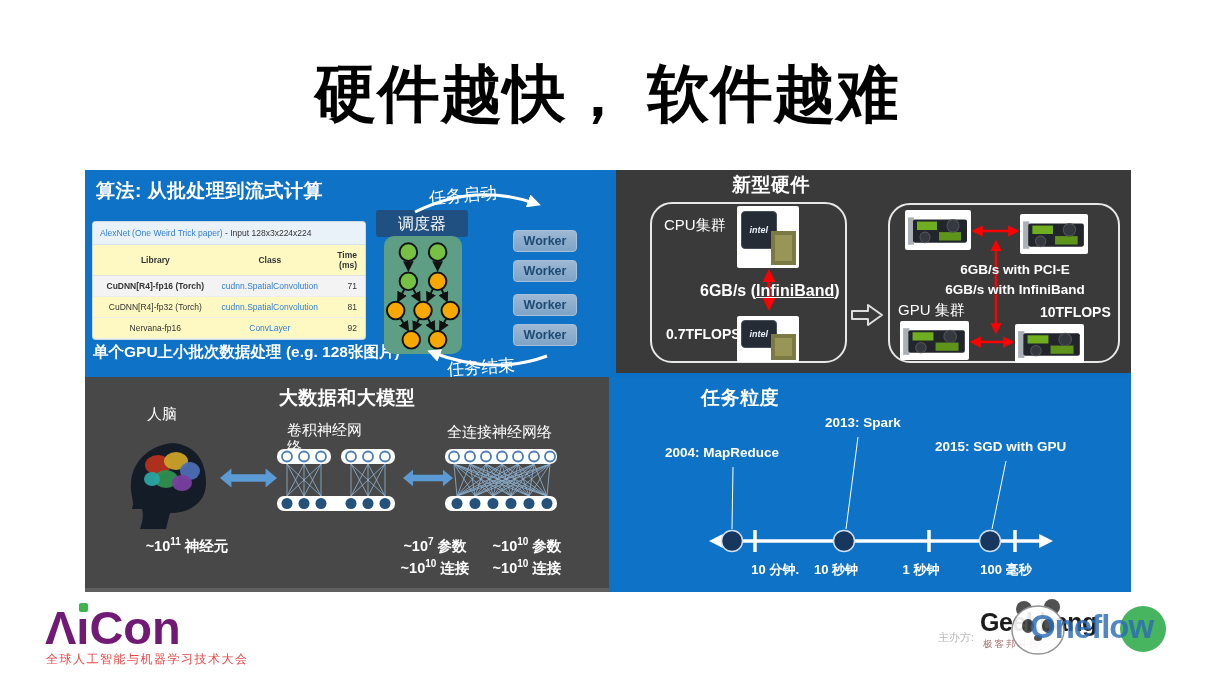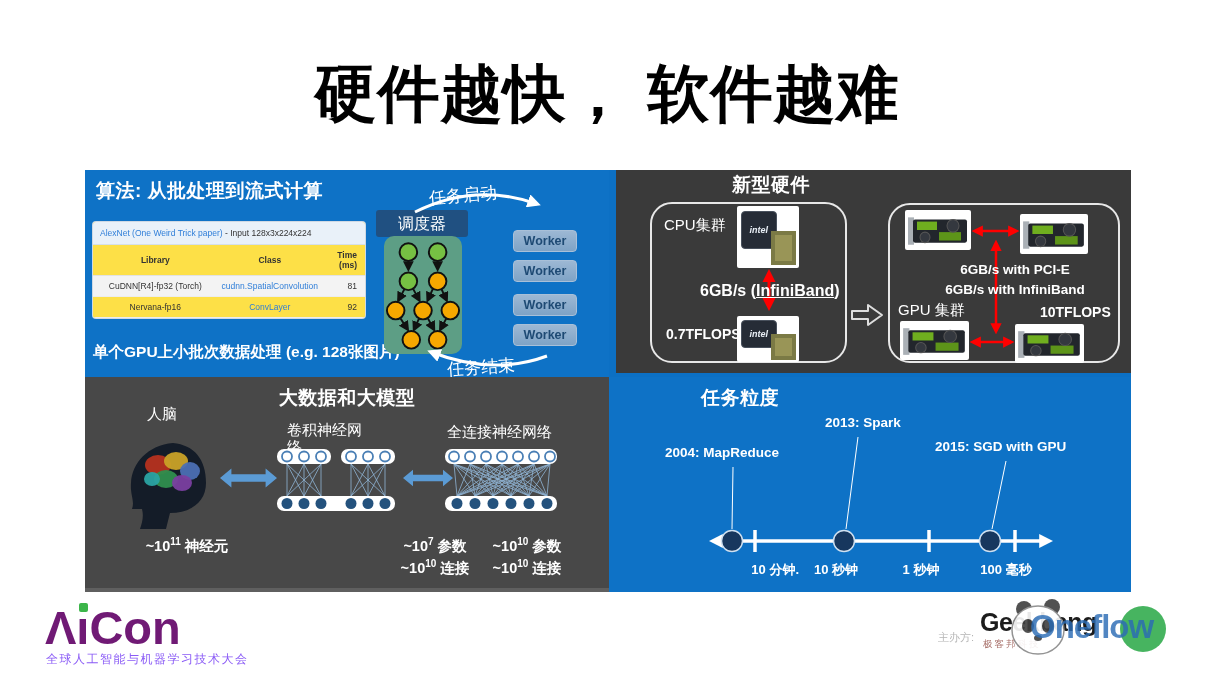--- a/index.html
+++ b/index.html
@@ -8,21 +8,21 @@
   .abs{position:absolute;}
   .slide-title{top:52px;left:0;width:100%;text-align:center;font-size:62px;font-weight:600;
                color:#000;letter-spacing:1px;}
   .grid{left:85px;top:170px;width:1046px;height:422px;background:#0c70c4;}
   .panel-tl{left:0;top:0;width:524px;height:207px;background:#0e72c6;}
   .panel-tr{left:531px;top:0;width:515px;height:203px;background:#3a3a3a;}
   .panel-bl{left:0;top:207px;width:524px;height:215px;background:#484848;border-bottom:4px solid #5f5f5f;box-sizing:border-box;}
   .panel-br{left:524px;top:207px;width:522px;height:215px;background:#0e72c6;}
   .q-head{color:#fff;font-weight:bold;font-size:19px;letter-spacing:0.5px;}
   
-  .bench-card{left:8px;top:52px;width:272px;background:#fde047;border-radius:3px;overflow:hidden;
+  .bench-card{left:8px;top:52px;width:272px;background:#fef9c3;border-radius:3px;overflow:hidden;
               font-size:8.5px;color:#333;box-shadow:0 0 0 1px #cfd9e4;}
   .bench-caption{background:#e9f1f9;padding:6px 7px;border-bottom:1px solid #d5e0ea;}
   .bench-caption .lnk{color:#2f7ed8;}
   table.bench{border-collapse:collapse;width:100%;}
   table.bench th{font-weight:bold;text-align:center;padding:5px 4px;border-bottom:1px solid #e2e2e2;}
   table.bench td{padding:5px 4px;border-bottom:1px solid #ededed;text-align:center;}
   table.bench tr:nth-child(2){background:#f3f3f3;}
   table.bench td.t-lib{width:47%;}
   table.bench td.t-cls{width:37%;color:#2f7ed8;}
   table.bench td.t-time{width:16%;text-align:right;padding-right:8px;}
@@ -52,21 +52,21 @@
   .net-lines line{stroke:#8fb3d4;stroke-width:0.9;opacity:0.9;}
   .nn-label{color:#fff;font-size:15px;line-height:17px;}
   
   .evt-label{color:#fff;font-weight:bold;font-size:13.5px;white-space:nowrap;}
   .scale-label{color:#fff;font-weight:bold;font-size:13px;text-align:center;width:100px;}
   
   .brand{left:45px;top:600px;font-size:47px;font-weight:800;color:#701a75;letter-spacing:0px;}
   .brand .i-wrap{position:relative;display:inline-block;}
   .brand .i-wrap::after{content:"";position:absolute;left:3px;top:3px;width:9px;height:9px;
         background:#3cb54a;border-radius:2px;}
-  .tagline{left:46px;top:651px;font-size:12px;color:#8b5cf6;letter-spacing:1.5px;}
+  .tagline{left:46px;top:651px;font-size:12px;color:#ef4444;letter-spacing:1.5px;}
   .org-label{left:938px;top:630px;font-size:11px;color:#b5b5b5;}
   .org-name{left:980px;top:608px;font-size:25px;font-weight:800;color:#1c1c1c;letter-spacing:-0.5px;}
   .org-sub{left:983px;top:638px;font-size:9.5px;color:#a8706a;letter-spacing:2px;}
   .wm-green{left:1120px;top:606px;width:46px;height:46px;border-radius:50%;background:#27a744;opacity:0.85;}
   .wm-text{left:1030px;top:608px;font-size:33px;font-weight:bold;color:#2b6cb5;opacity:0.82;letter-spacing:-1px;}
 </style>
 </head>
 <body>
 
 <div class="canvas">
@@ -81,20 +81,25 @@
       <div class="abs bench-card">
         <div class="bench-caption">
           <span class="lnk">AlexNet (One Weird Trick paper)</span><span> - Input 128x3x224x224</span>
         </div>
         <table class="bench">
           <tbody>
               <tr>
             <th>Library</th>
             <th>Class</th>
             <th style="text-align:right;padding-right:8px;">Time (ms)</th>
+          </tr>
+          <tr class="r-bold">
+            <td class="t-lib">CuDNN[R4]-fp16 (Torch)</td>
+            <td class="t-cls">cudnn.SpatialConvolution</td>
+            <td class="t-time">71</td>
           </tr>
           <tr>
             <td class="t-lib">CuDNN[R4]-fp32 (Torch)</td>
             <td class="t-cls">cudnn.SpatialConvolution</td>
             <td class="t-time">81</td>
           </tr>
           <tr>
             <td class="t-lib">Nervana-fp16</td>
             <td class="t-cls">ConvLayer</td>
             <td class="t-time">92</td>

